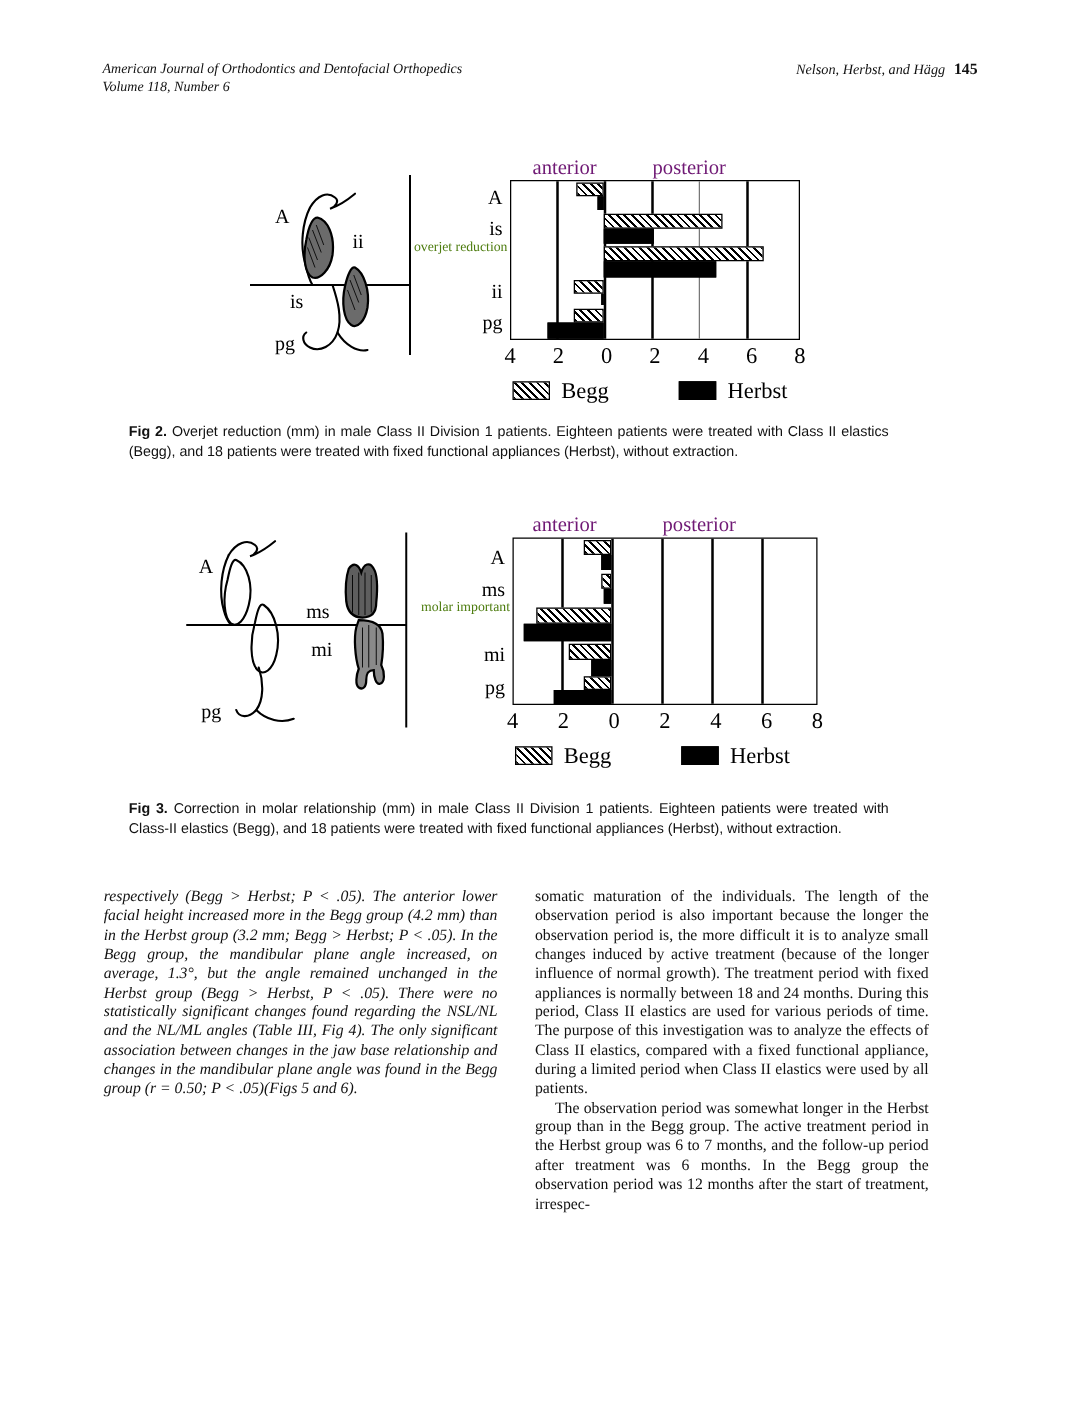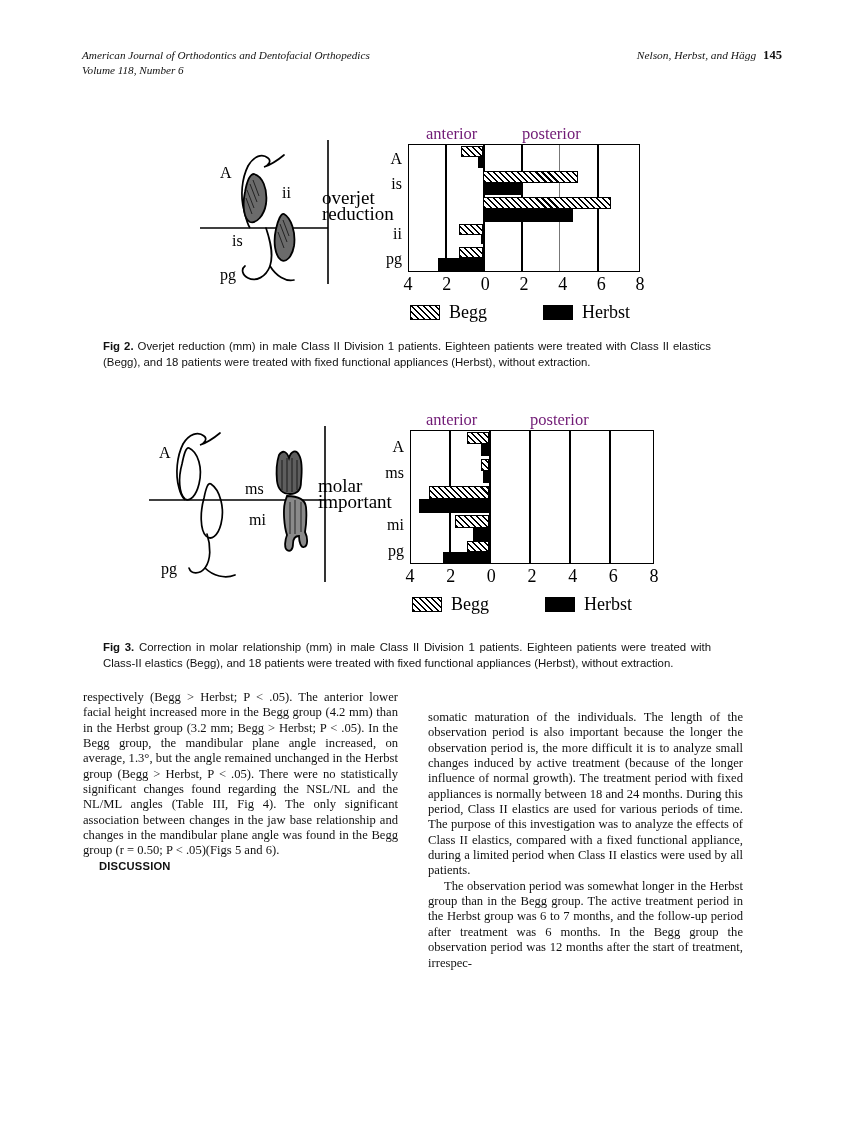--- a/index.html
+++ b/index.html
@@ -36,21 +36,21 @@
   .bar.herbst{background:#000;border:1px solid #000;}
   .bar.begg{
     border:1.4px solid #000;
     background-color:#e9e9e9;
     background-image:repeating-linear-gradient(45deg,#000 0px,#000 1.6px,#ffffff 1.6px,#ffffff 4.3px);
   }
   .axis-nums{position:absolute;display:flex;justify-content:space-between;}
   .axis-nums span{font-size:18px;line-height:20px;color:#000;width:18px;text-align:center;}
   .ylab{position:absolute;font-size:16px;line-height:17px;color:#000;text-align:right;white-space:nowrap;}
   .toplab{position:absolute;font-size:16.5px;color:#701a75;white-space:nowrap;}
-  .sidecap{position:absolute;font-size:19px;line-height:16px;color:#000000;text-align:left;white-space:nowrap;}
+  .sidecap{position:absolute;font-size:11px;line-height:16px;color:#4d7c0f;text-align:right;white-space:nowrap;}
 
   .legend{position:absolute;display:flex;align-items:center;gap:9px;font-size:18px;color:#000;}
   .swatch{display:inline-block;width:30px;height:15px;box-sizing:border-box;}
   .swatch.begg{
     border:1.4px solid #000;
     background-color:#e9e9e9;
     background-image:repeating-linear-gradient(45deg,#000 0px,#000 1.6px,#ffffff 1.6px,#ffffff 4.3px);
   }
   .swatch.herbst{background:#000;border:1px solid #000;}
   .legend-gap{display:inline-block;width:38px;}
@@ -259,23 +259,22 @@
         <span class="swatch herbst"></span>
         <span>Herbst</span>
       </div>
     </div>
 
     <div class="caption" style="top:232px;">
       <b>Fig 3.</b><span> Correction in molar relationship (mm) in male Class II Division 1 patients. Eighteen patients were treated with Class-II elastics (Begg), and 18 patients were treated with fixed functional appliances (Herbst), without extraction.</span>
     </div>
   </div>
 
-  <div class="col" style="left:83px;top:690px;">
+  <div class="col" style="left:83px;top:710px;font-style:italic;">
     <p class="noind">respectively (Begg &gt; Herbst; P &lt; .05). The anterior lower facial height increased more in the Begg group (4.2 mm) than in the Herbst group (3.2 mm; Begg &gt; Herbst; P &lt; .05). In the Begg group, the mandibular plane angle increased, on average, 1.3°, but the angle remained unchanged in the Herbst group (Begg &gt; Herbst, P &lt; .05). There were no statistically significant changes found regarding the NSL/NL and the NL/ML angles (Table III, Fig 4). The only significant association between changes in the jaw base relationship and changes in the mandibular plane angle was found in the Begg group (r = 0.50; P &lt; .05)(Figs 5 and 6).</p>
-    <p class="sechead">DISCUSSION</p>
   </div>
 
   <div class="col" style="left:428px;top:710px;">
     <p class="noind">somatic maturation of the individuals. The length of the observation period is also important because the longer the observation period is, the more difficult it is to analyze small changes induced by active treatment (because of the longer influence of normal growth). The treatment period with fixed appliances is normally between 18 and 24 months. During this period, Class II elastics are used for various periods of time. The purpose of this investigation was to analyze the effects of Class II elastics, compared with a fixed functional appliance, during a limited period when Class II elastics were used by all patients.</p>
     <p>The observation period was somewhat longer in the Herbst group than in the Begg group. The active treatment period in the Herbst group was 6 to 7 months, and the follow-up period after treatment was 6 months. In the Begg group the observation period was 12 months after the start of treatment, irrespec-</p>
   </div>
 
 </div>
 
 </body></html>

